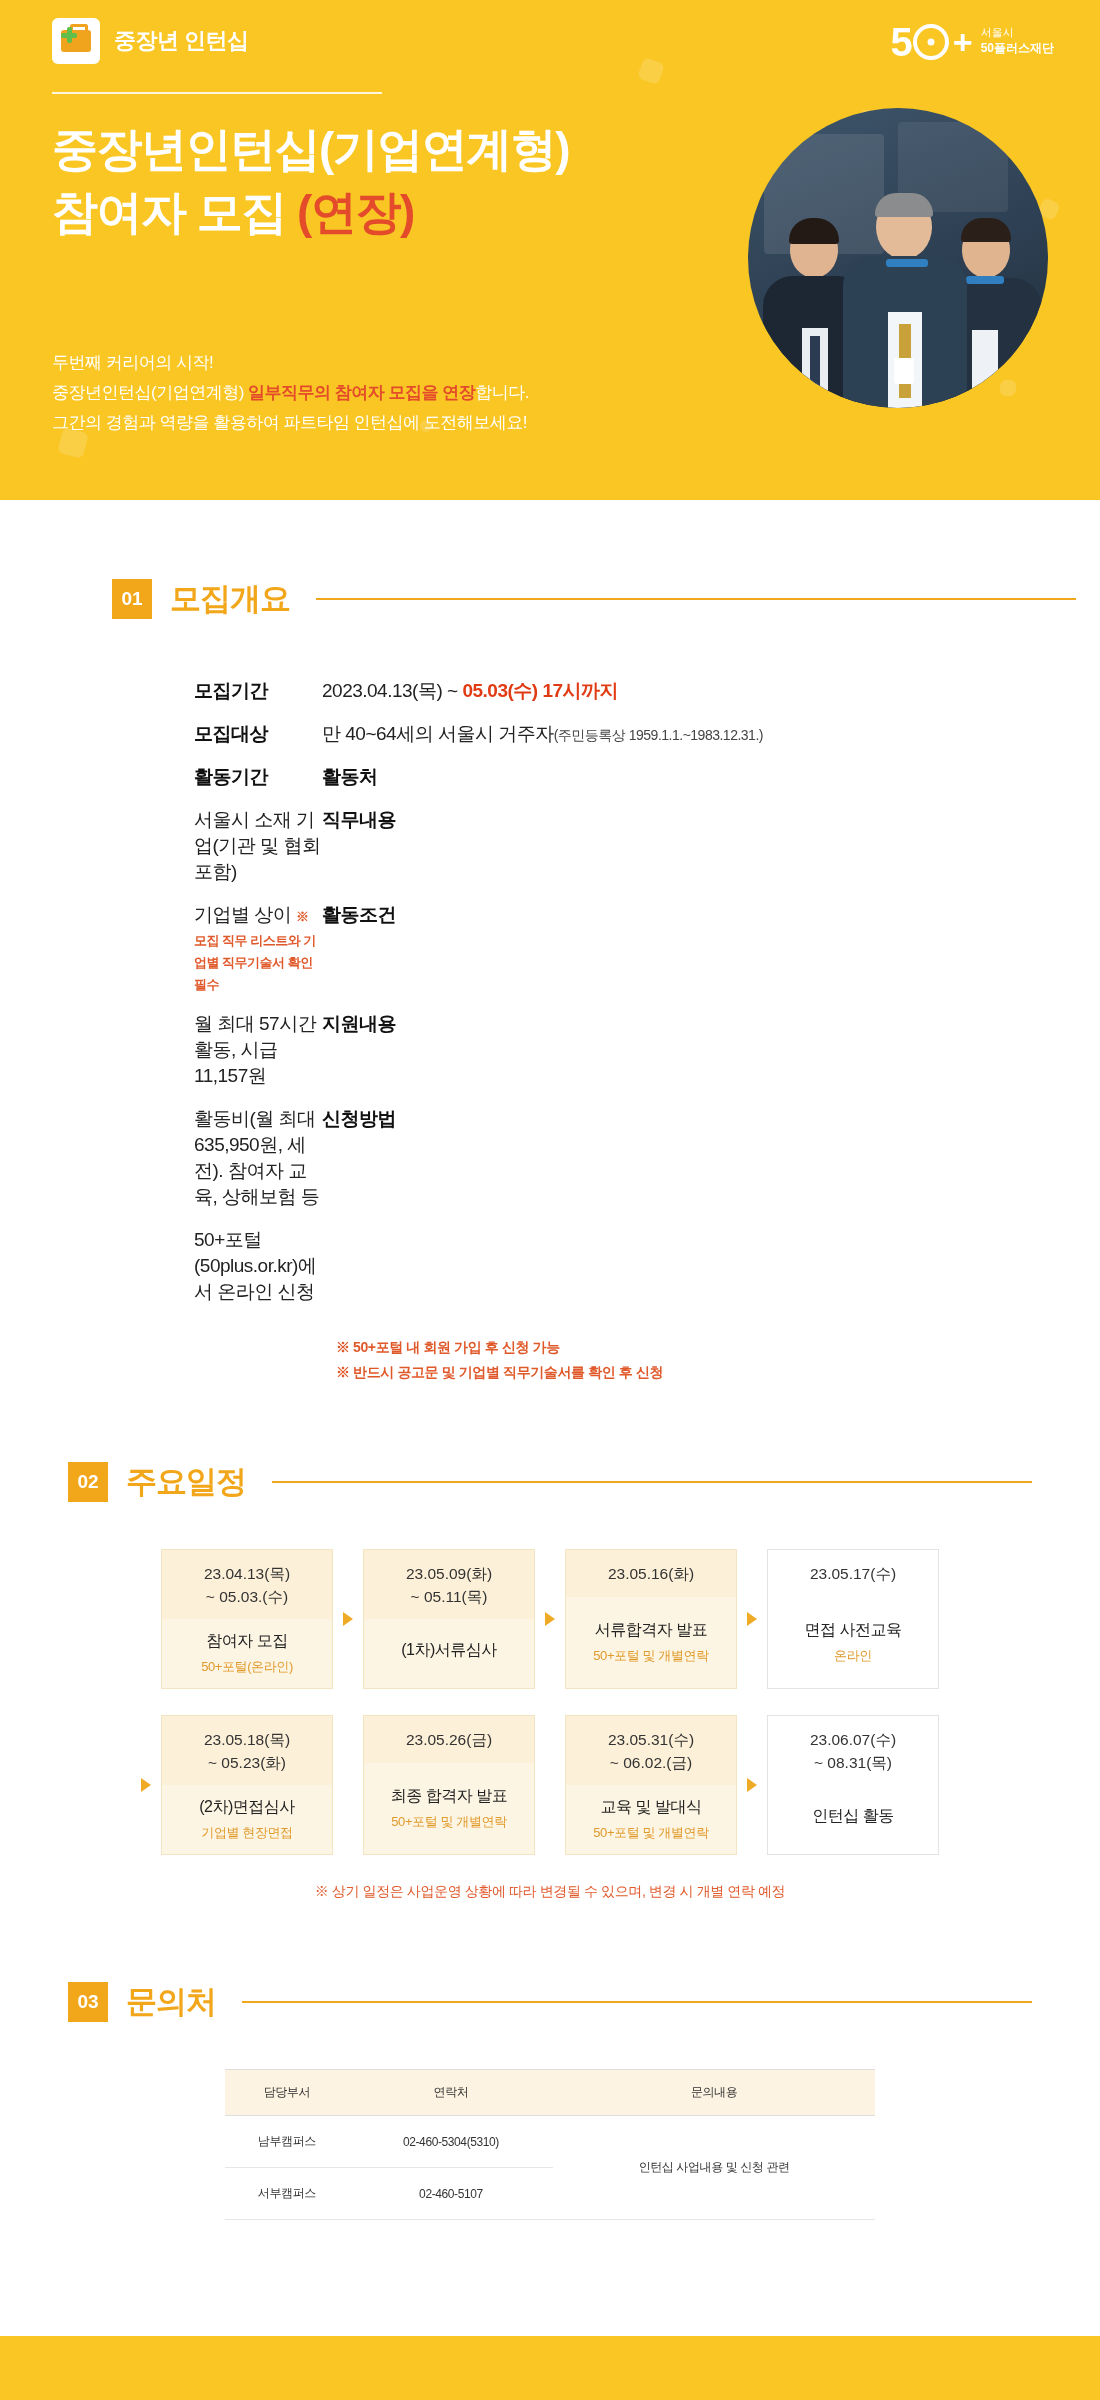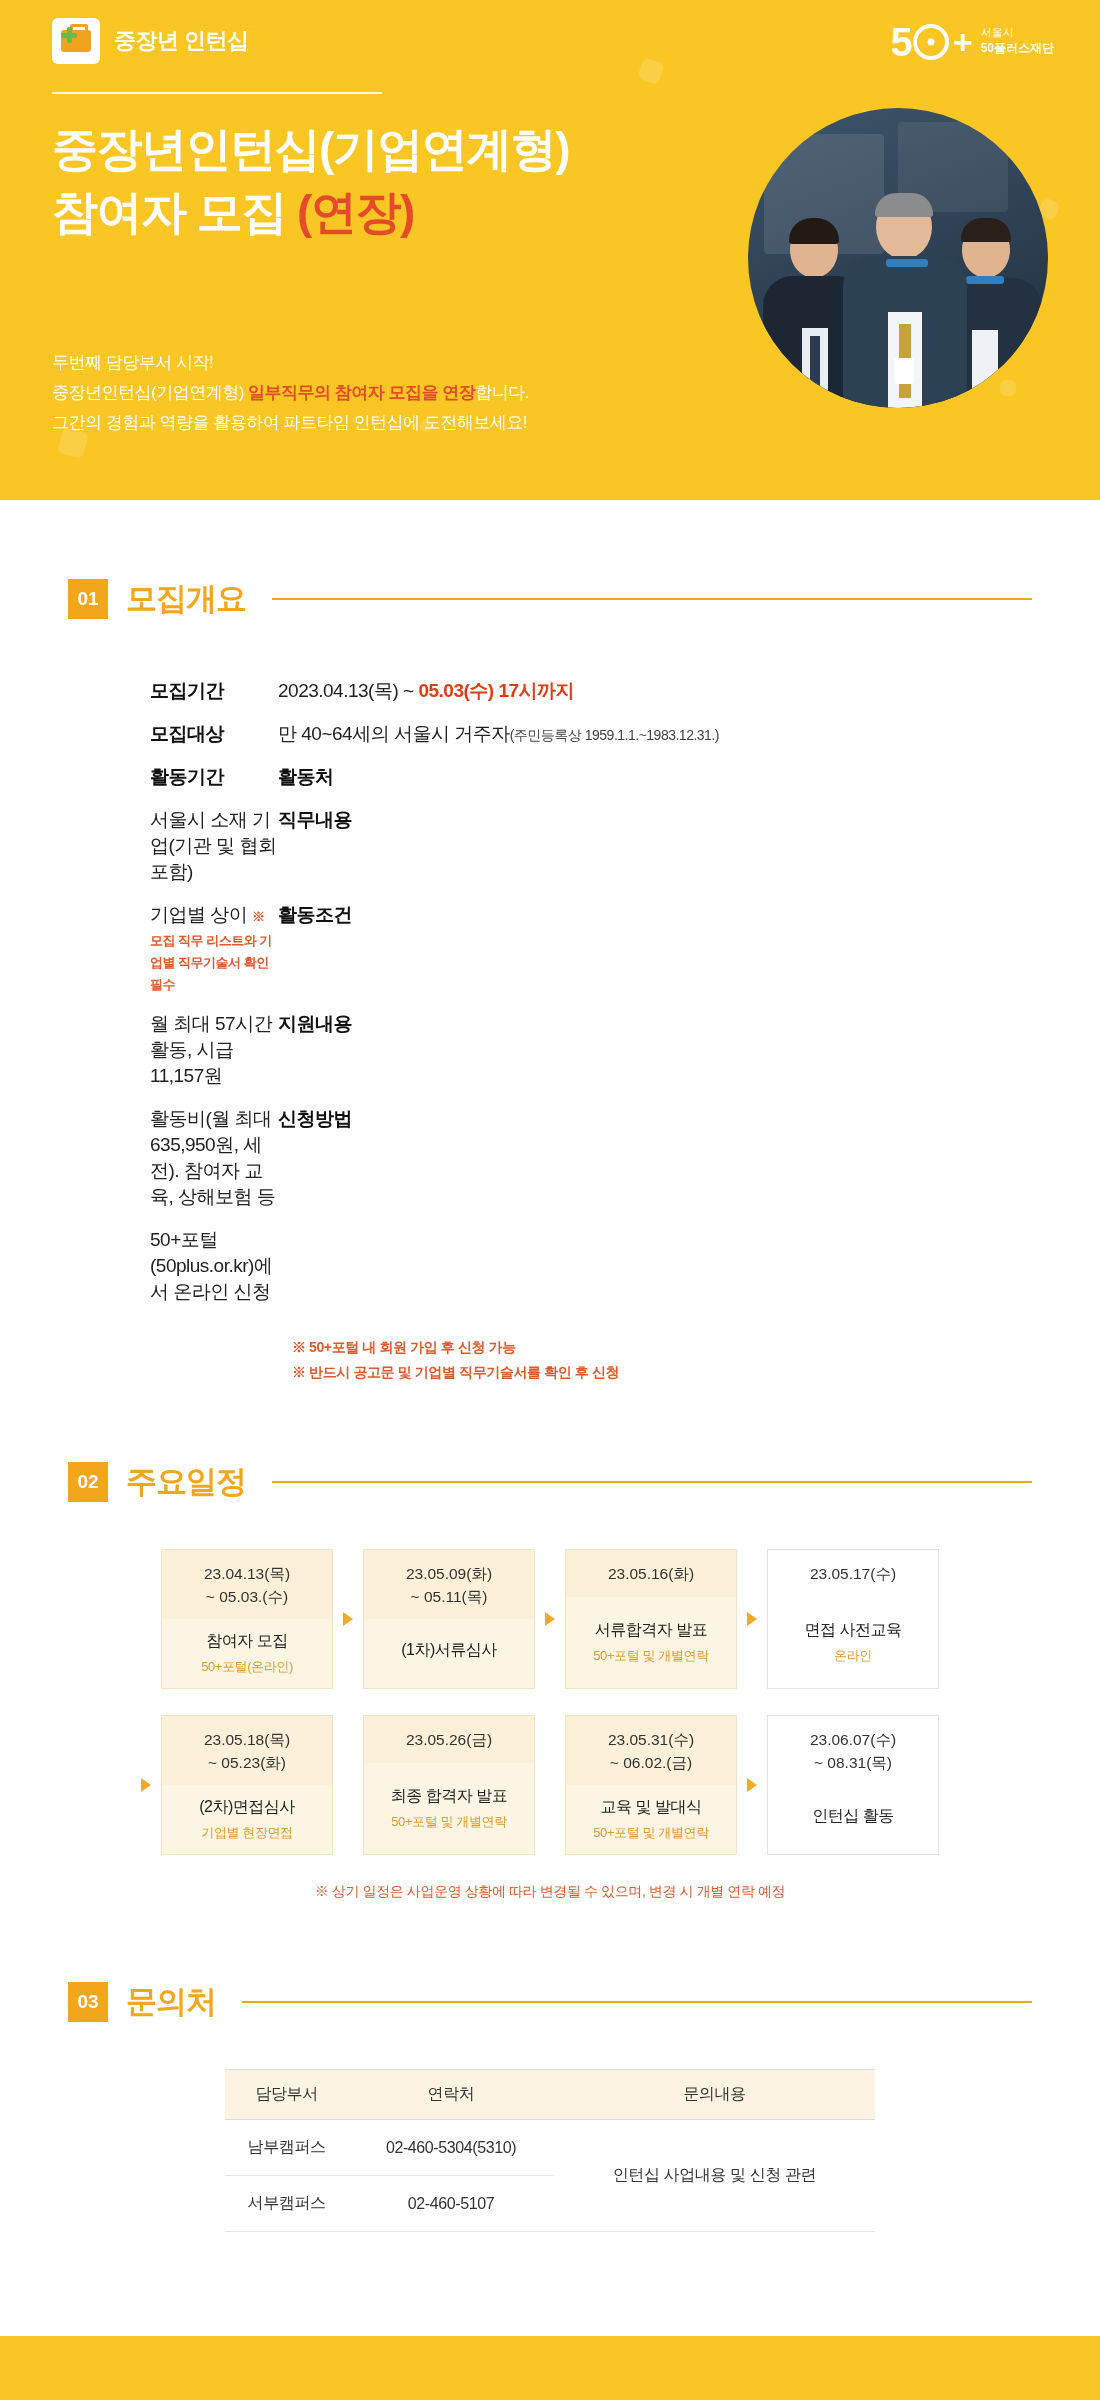--- a/index.html
+++ b/index.html
@@ -153,21 +153,21 @@
     flex:0 0 auto;
   }
   .sec-title{
     font-size:31px;font-weight:bold;color:#f2a71b;letter-spacing:-1px;white-space:nowrap;
   }
   .sec-rule{
     flex:1 1 auto;height:2px;background:#f2a71b;margin-left:8px;
   }
 
   
-  .s1{padding-top:78px;}
+  .s1{padding-top:78px;padding-left:44px;}
   .overview{
     margin:58px 0 0 150px;
     display:grid;
     grid-template-columns:128px auto;
     row-gap:17px;
     font-size:19px;
     color:#222;
     letter-spacing:-0.5px;
   }
   .ov-label{font-weight:bold;color:#111;}
@@ -219,21 +219,21 @@
   .arrow.a1{left:-21px;}
   .sched-note{
     margin:28px 0 0 0;text-align:center;
     font-size:14px;color:#e0592a;letter-spacing:-0.4px;
   }
 
   
   .s3{padding-top:80px;}
   .contact-wrap{margin:46px auto 0;width:650px;}
   table.contact{
-    width:100%;border-collapse:collapse;font-size:16px;color:#333;margin-top:40px;
+    width:100%;border-collapse:collapse;font-size:12px;color:#333;margin-top:40px;
   }
   table.contact th{
     background:#fdf3e2;border-top:1px solid #ddd;border-bottom:1px solid #ddd;
     font-weight:normal;color:#333;padding:14px 0;letter-spacing:-0.4px;
   }
   table.contact td{
     border-bottom:1px solid #e6e6e6;padding:17px 0;text-align:center;letter-spacing:-0.4px;
   }
   .footer-bar{
     position:absolute;left:0;bottom:0;width:1100px;height:64px;background:#f9c623;
@@ -270,21 +270,21 @@
         <div class="l2">50플러스재단</div>
       </div>
     </div>
 
     <div class="hero-title">
       <div>중장년인턴십(기업연계형)</div>
       <div><span>참여자 모집 </span><span class="accent">(연장)</span></div>
     </div>
 
     <div class="hero-sub">
-      <div>두번째 담당부서 시작!</div>
+      <div>두번째 커리어의 시작!</div>
       <div><span>중장년인턴십(기업연계형) </span><span class="hl">일부직무의 참여자 모집을 연장</span><span>합니다.</span></div>
       <div>그간의 경험과 역량을 활용하여 파트타임 인턴십에 도전해보세요!</div>
     </div>
 
     <div class="hero-photo">
       <div class="win"></div>
       <div class="win2"></div>
       <div class="p-person pL">
         <div class="head"></div>
           <div class="hair"></div>

